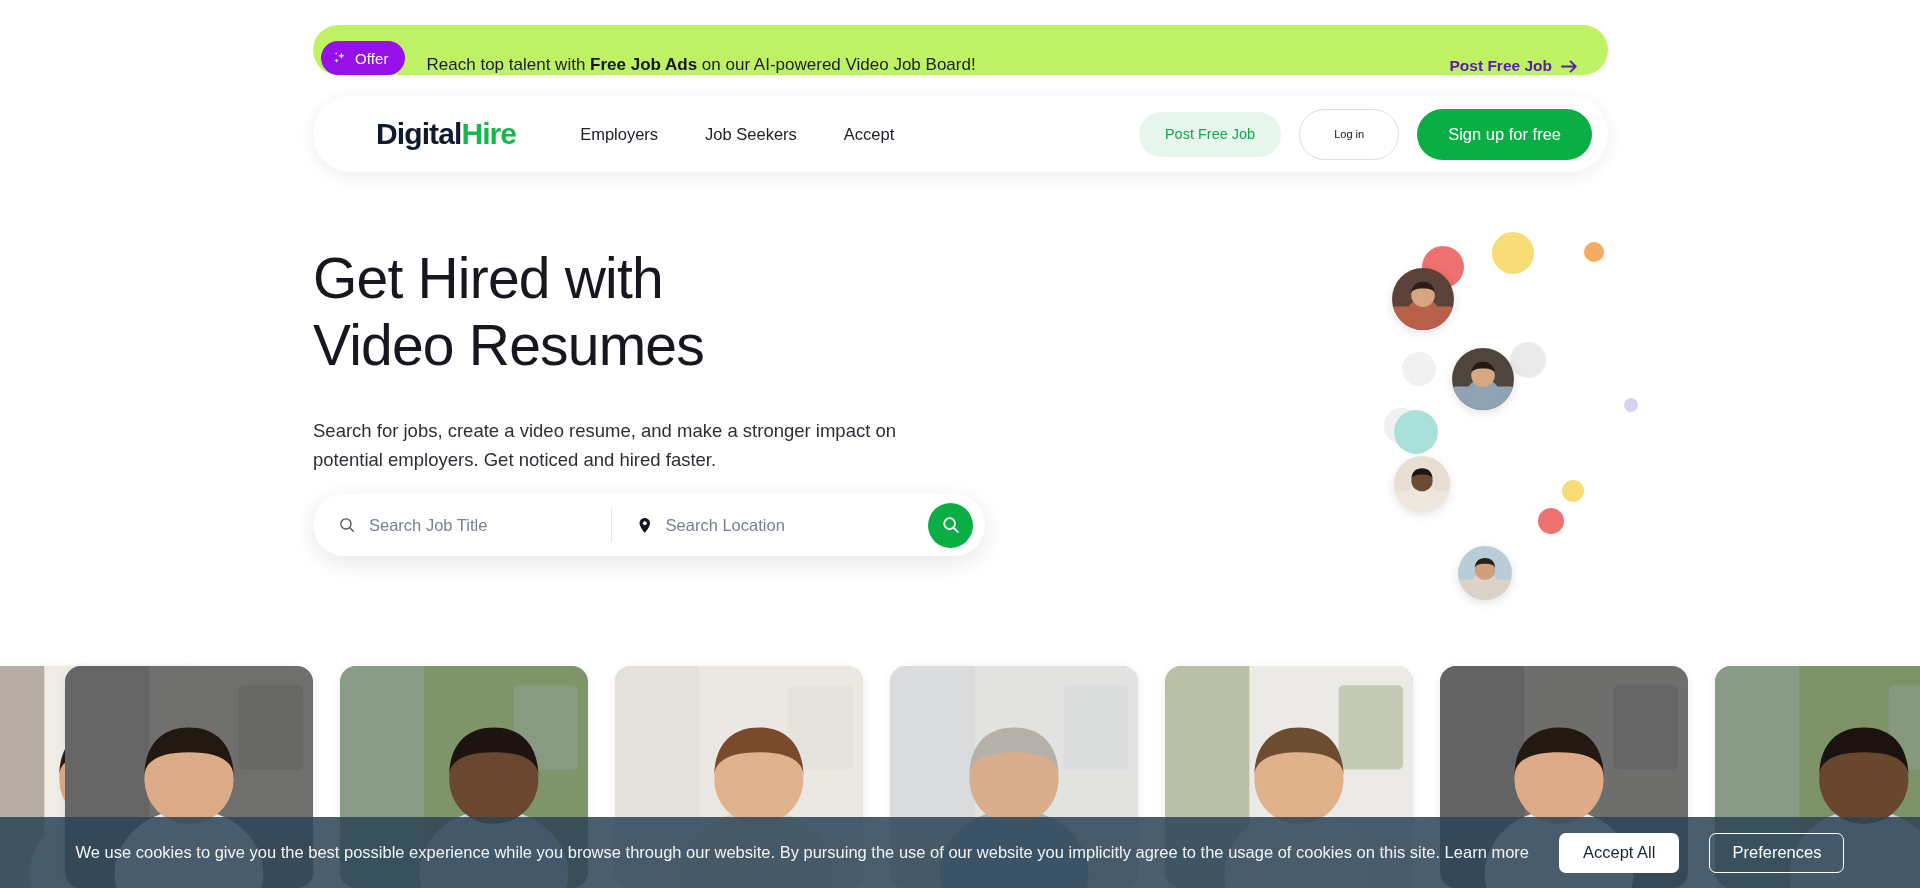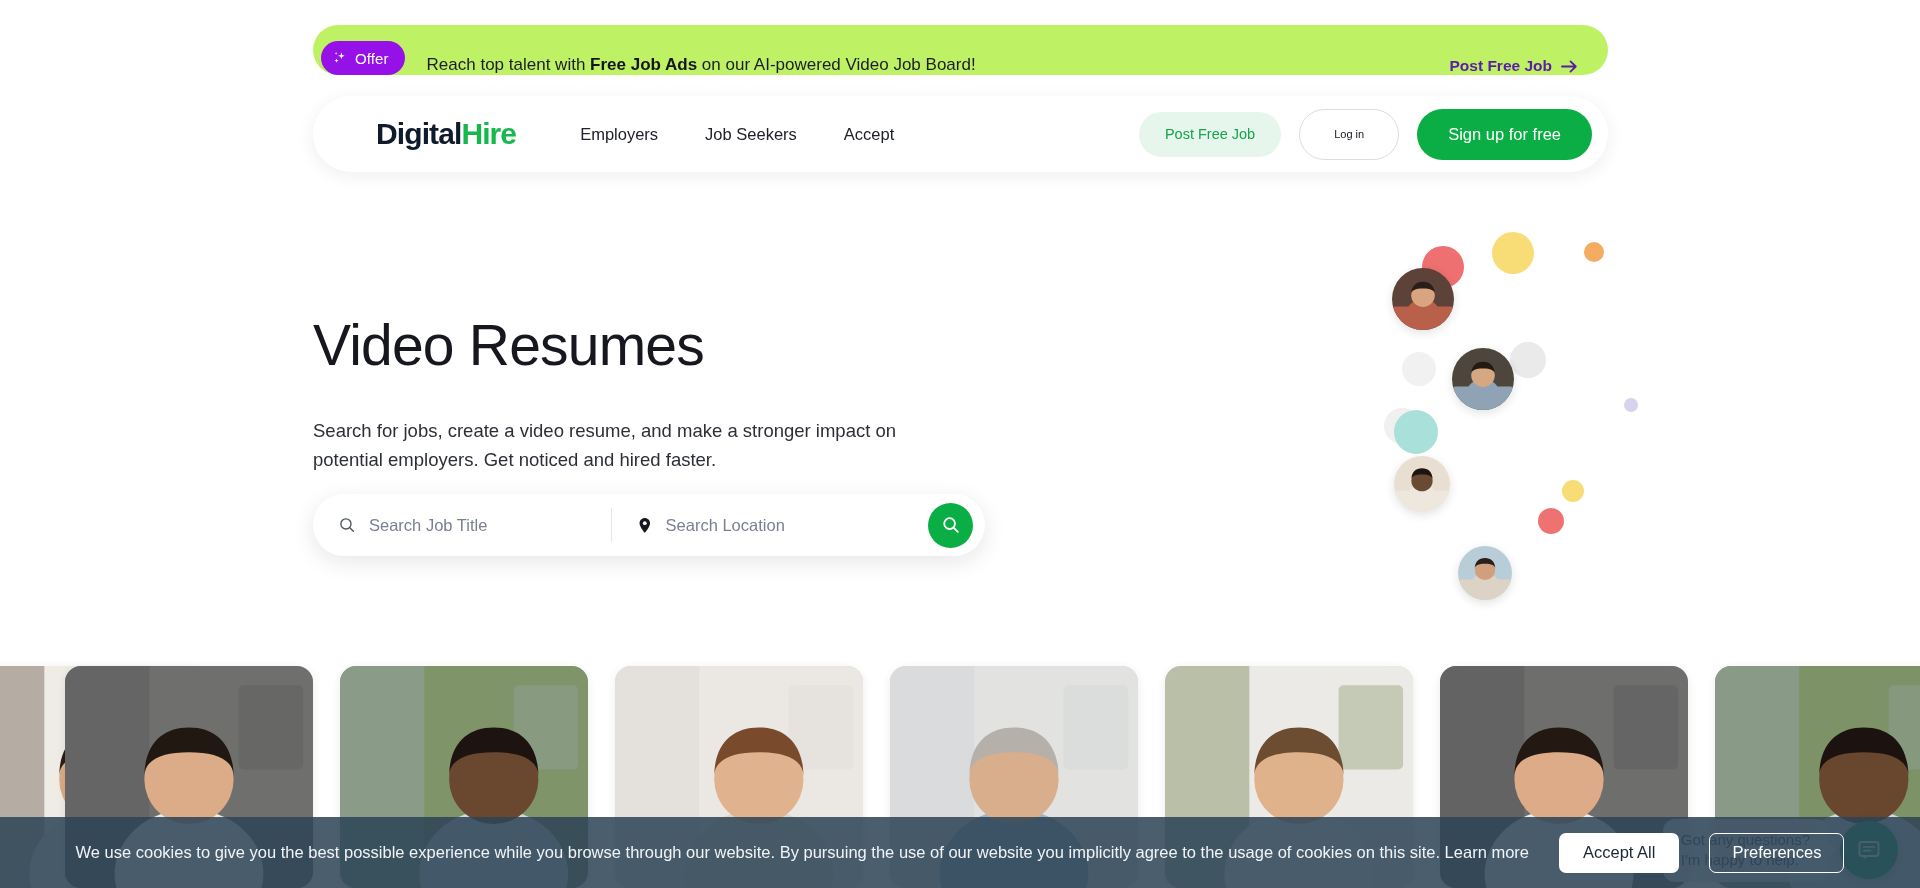--- a/index.html
+++ b/index.html
@@ -262,21 +262,21 @@
     </div>
     <div class="nav-right">
       <button class="btn-post">Post Free Job</button>
       <button class="btn-login">Log in</button>
       <button class="btn-signup">Sign up for free</button>
     </div>
   </div>
 
   <div class="hero-left">
     <h1 class="hero-title">
-      <br>
+      <span>Get Hired with</span><br>
       <span>Video Resumes</span>
     </h1>
     <p class="hero-sub">Search for jobs, create a video resume, and make a stronger impact on potential employers. Get noticed and hired faster.</p>
   </div>
 
   <div class="search-bar">
     <div class="search-field job">
       <svg width="18" height="18" viewBox="0 0 18 18">
         <circle cx="7.8" cy="7.8" r="5.7" stroke="#4c525e" stroke-width="1.5" fill="none"></circle>
         <path d="M12.1 12.1l4 4" stroke="#4c525e" stroke-width="1.5" stroke-linecap="round"></path>
@@ -424,33 +424,20 @@
     <rect width="100" height="90" fill="#7d9266"></rect>
     <rect x="0" y="0" width="34" height="90" fill="#99a6ad" opacity=".45"></rect>
     <rect x="70" y="8" width="26" height="34" rx="2" fill="#99a6ad" opacity=".35"></rect>
     <ellipse cx="60" cy="84" rx="30" ry="26" fill="#ced8e1"></ellipse>
     <circle cx="60" cy="46" r="18" fill="#69462e"></circle>
     <path d="M42 45c0-13 7-20 18-20s18 7 18 20c0-7-7-10-18-10s-18 3-18 10z" fill="#1c120f"></path>
   </svg>
       </div>
     </div>
 
-  <div class="chat-wrap">
-    <div class="chat-bubble">
-      <div>Got any questions?</div>
-      <div>I'm happy to help.</div>
-    </div>
-    <button class="chat-fab">
-      <svg width="26" height="26" viewBox="0 0 26 26">
-        <rect x="3.5" y="5" width="19" height="14" rx="2.4" stroke="#ffffff" stroke-width="1.8" fill="none"></rect>
-        <path d="M7.6 10h10.8M7.6 13.6h7" stroke="#ffffff" stroke-width="1.7" stroke-linecap="round"></path>
-        <path d="M8.6 19l-1.2 3.4 4.6-3.4z" fill="#ffffff"></path>
-      </svg>
-    </button>
-  </div>
 
   <div class="cookie">
     <div class="cookie-text">
       <span>We use cookies to give you the best possible experience while you browse through our website. By pursuing the use of our website you implicitly agree to the usage of cookies on this site.</span>
       <span class="learn">Learn more</span>
     </div>
     <button class="btn-accept">Accept All</button>
     <button class="btn-pref">Preferences</button>
   </div>
 

